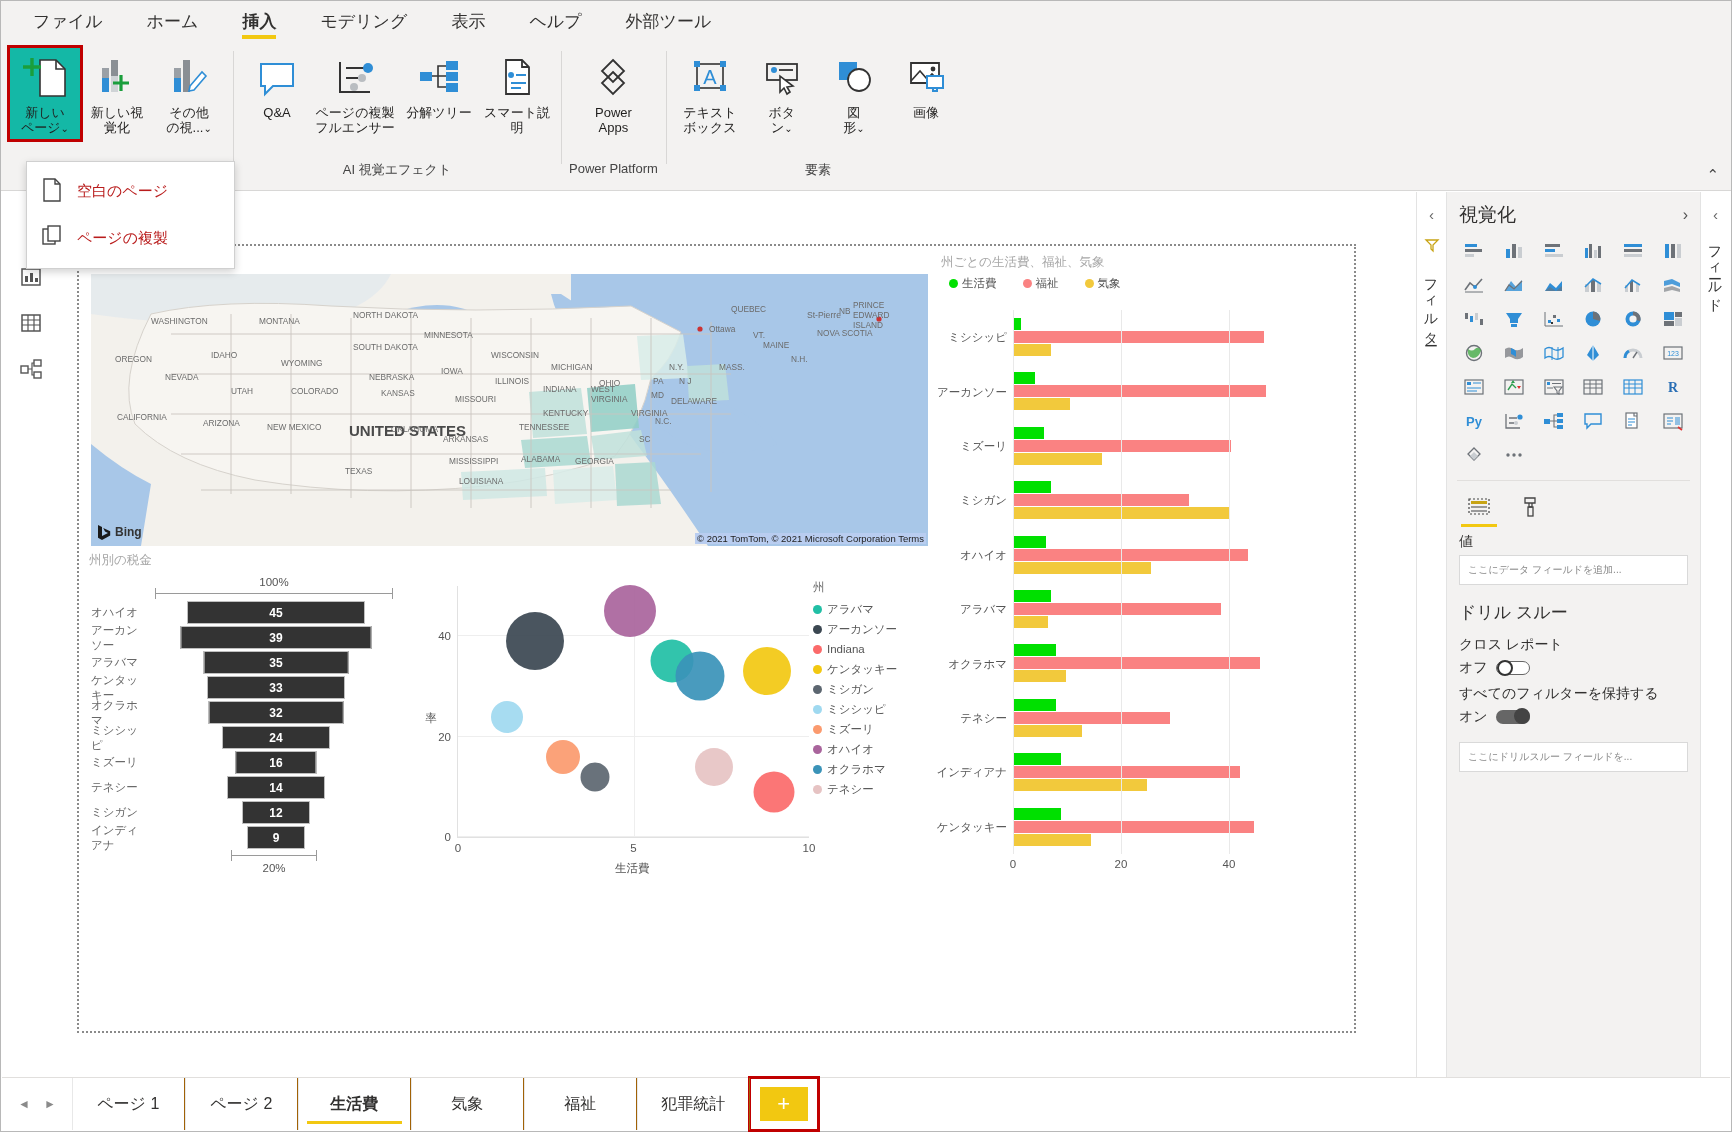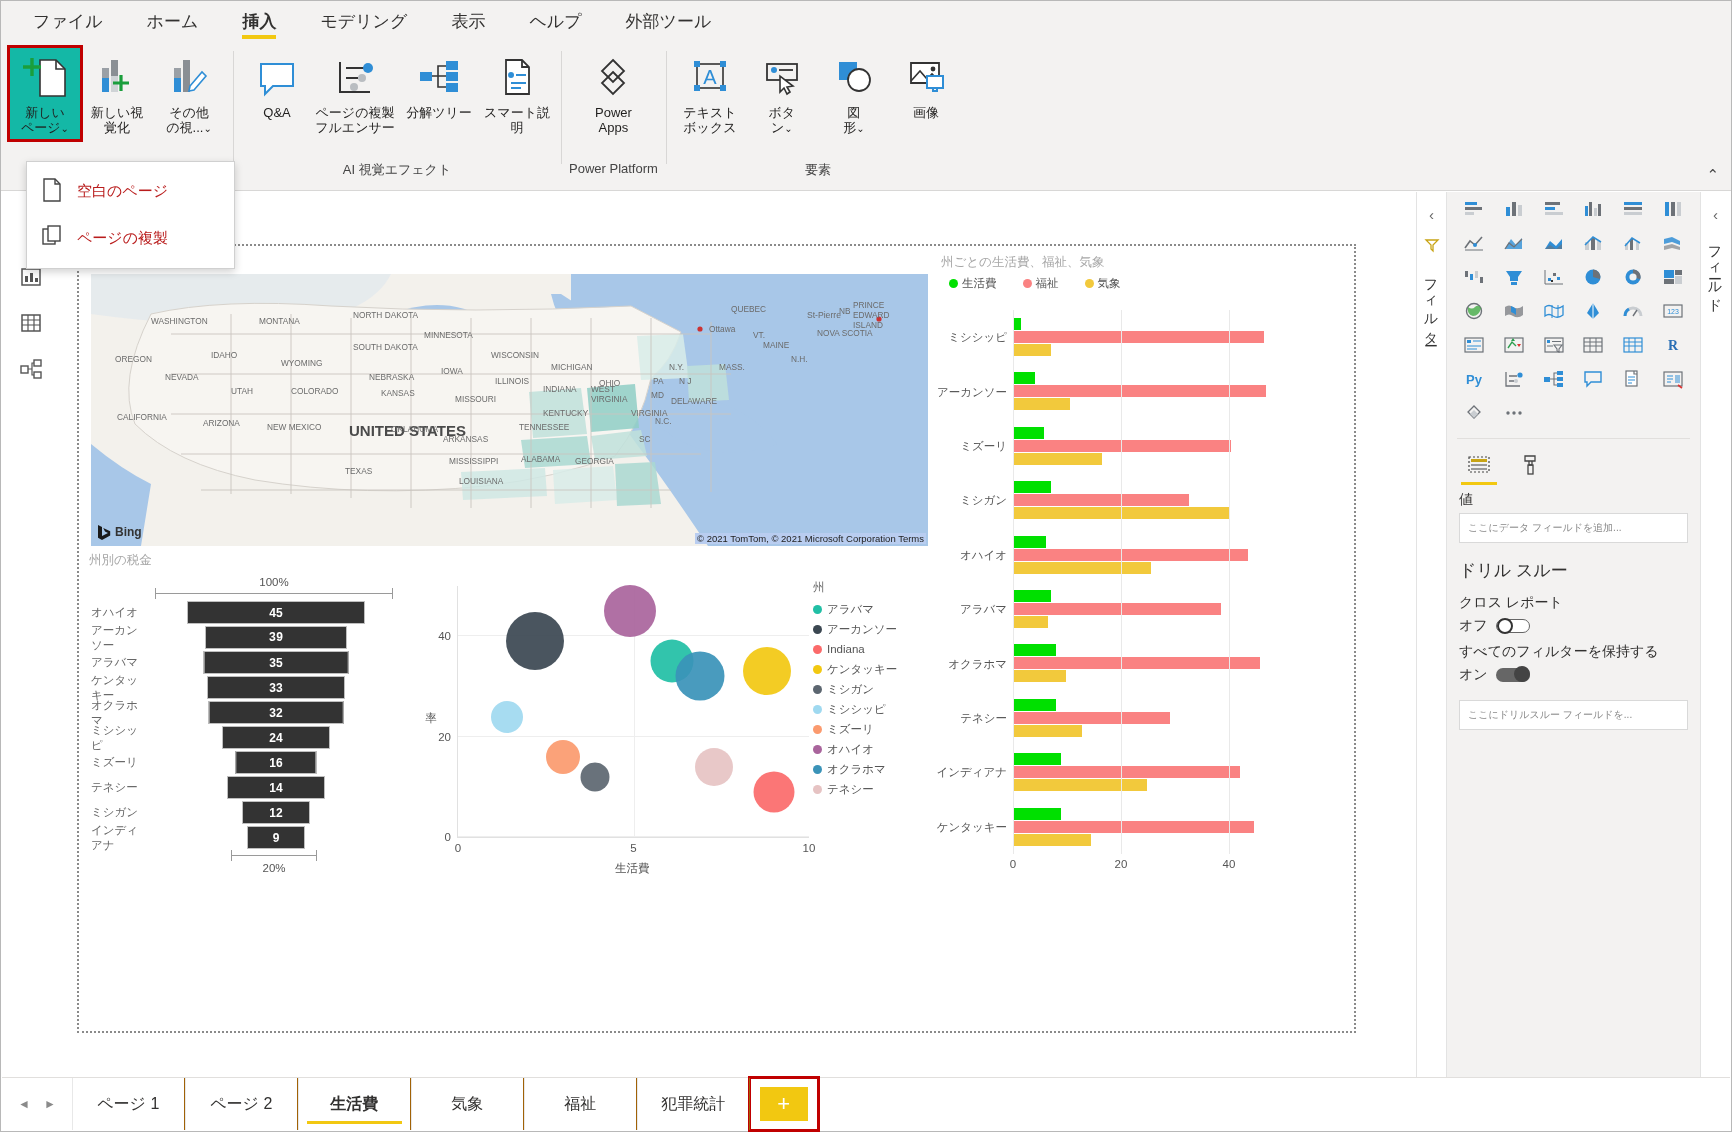--- a/index.html
+++ b/index.html
@@ -472,21 +472,21 @@
         <div id="funnel-rows">
             <div class="fn-row">
               <div class="fn-lbl">オハイオ</div>
               <div class="fn-track">
                 <div class="fn-bar" style="width: 178px;">45</div>
               </div>
             </div>
             <div class="fn-row">
               <div class="fn-lbl">アーカンソー</div>
               <div class="fn-track">
-                <div class="fn-bar" style="width: 142px; font-family: Liberation Mono, monospace;">39</div>
+                <div class="fn-bar" style="width: 191px;">39</div>
               </div>
             </div>
             <div class="fn-row">
               <div class="fn-lbl">アラバマ</div>
               <div class="fn-track">
                 <div class="fn-bar" style="width: 144.667px;">35</div>
               </div>
             </div>
             <div class="fn-row">
               <div class="fn-lbl">ケンタッキー</div>
@@ -708,20 +708,24 @@
     <div class="caret">‹</div>
     <div>
       <svg width="16" height="16" viewBox="0 0 16 16">
           <path d="M2 3 h12 l-5 5 v6 l-2 -2 v-4 z" fill="none" stroke="#c8a415" stroke-width="1.3"></path>
         </svg>
     </div>
     <div class="vtext">フィルター</div>
   </div>
 
   <div class="vizpane">
+    <div class="vp-head">
+      <span class="vp-title">視覚化</span>
+      <span style="font-size:16px;color:#555;cursor:pointer">›</span>
+    </div>
     <div class="vp-grid" id="viz-grid">
         <div class="vcell">
           <svg width="22" height="20" viewBox="0 0 22 20">
             <rect x="2" y="3" width="12" height="3" fill="#2f8ed6"></rect>
             <rect x="2" y="8" width="17" height="3" fill="#6d7278"></rect>
             <rect x="2" y="13" width="9" height="3" fill="#c9cdd1"></rect>
           </svg>
         </div>
         <div class="vcell">
           <svg width="22" height="20" viewBox="0 0 22 20">

